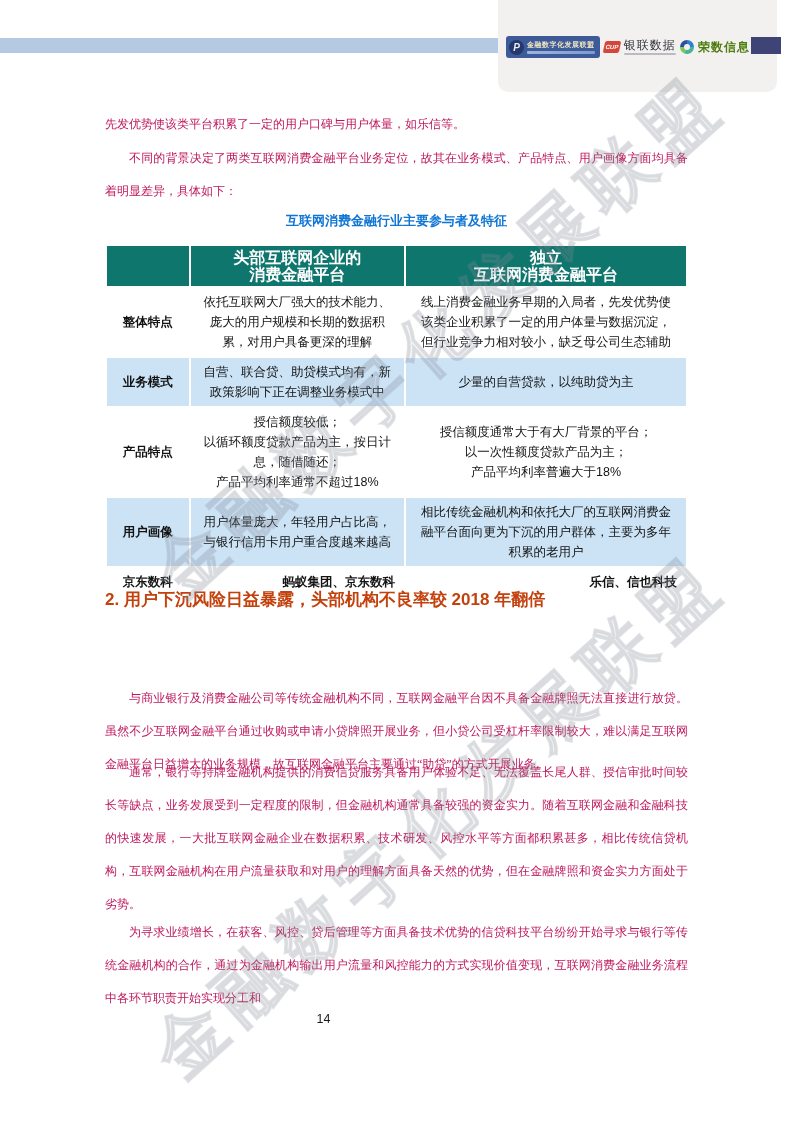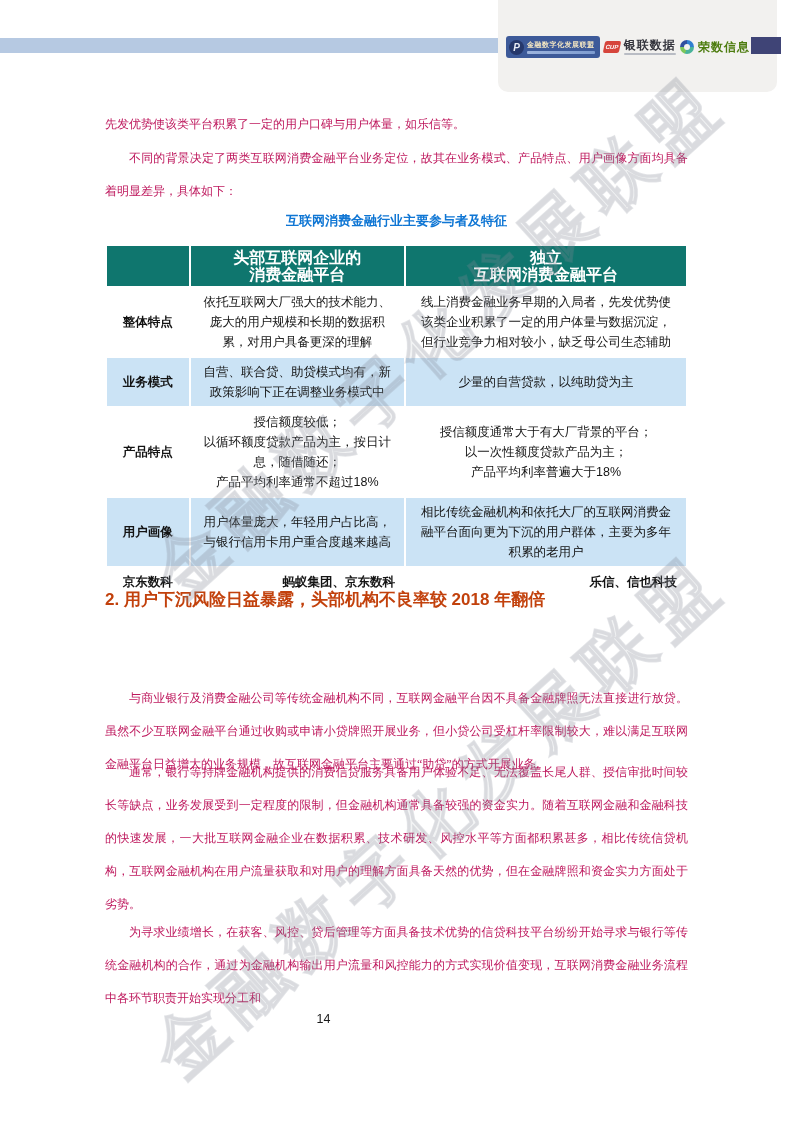--- a/index.html
+++ b/index.html
@@ -43,21 +43,21 @@
   }
   .logo-alliance .sub { height:3px; margin-top:2px; background:linear-gradient(90deg,#9db4dd,#7e9cd0); border-radius:1px; }
   .logo-up .up-icon {
     width:16px; height:12px; background:#d6453c; border-radius:2px;
     transform:skewX(-12deg);
     color:#fff; font-family:"Liberation Sans",sans-serif; font-size:6px; font-weight:bold;
     display:flex; align-items:center; justify-content:center;
   }
   .logo-up .txt { display:flex; flex-direction:column; }
   .logo-up .zh {
-    font-family:"Liberation Sans",sans-serif; font-size:12px; font-weight:bold;
+    font-family:"Liberation Sans",sans-serif; font-size:12px; font-weight:normal;
     color:#33343c; line-height:12px; white-space:nowrap; letter-spacing:1px;
   }
   .logo-up .sub { height:2px; margin-top:2px; background:#b9bcc4; border-radius:1px; }
   .logo-rs .rs-icon {
     width:14px; height:14px; border-radius:50%;
     background:conic-gradient(#2f7fd0 0 25%, #49b39a 25% 55%, #7cc65b 55% 75%, #2f4f9e 75% 100%);
     position:relative;
   }
   .logo-rs .rs-icon::after {
     content:""; position:absolute; left:4px; top:4px; width:6px; height:6px;

